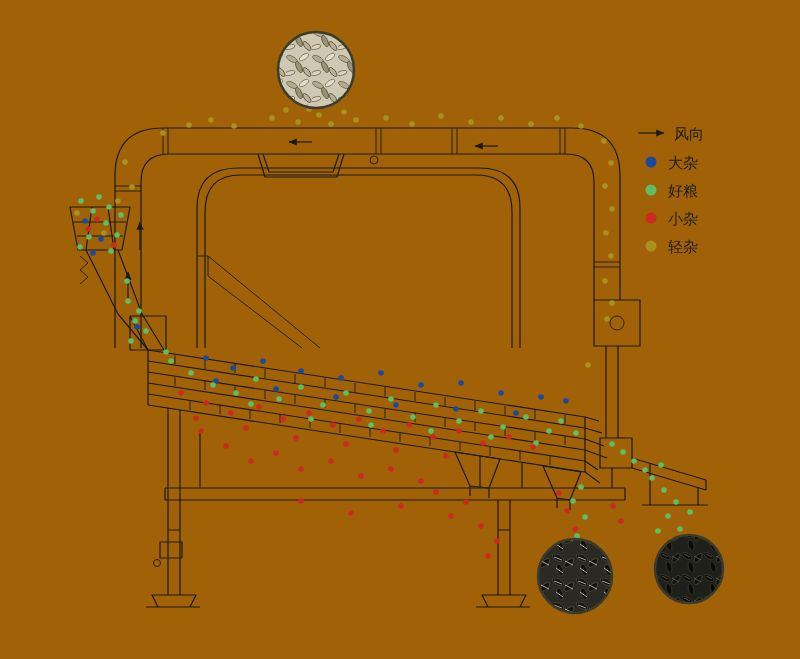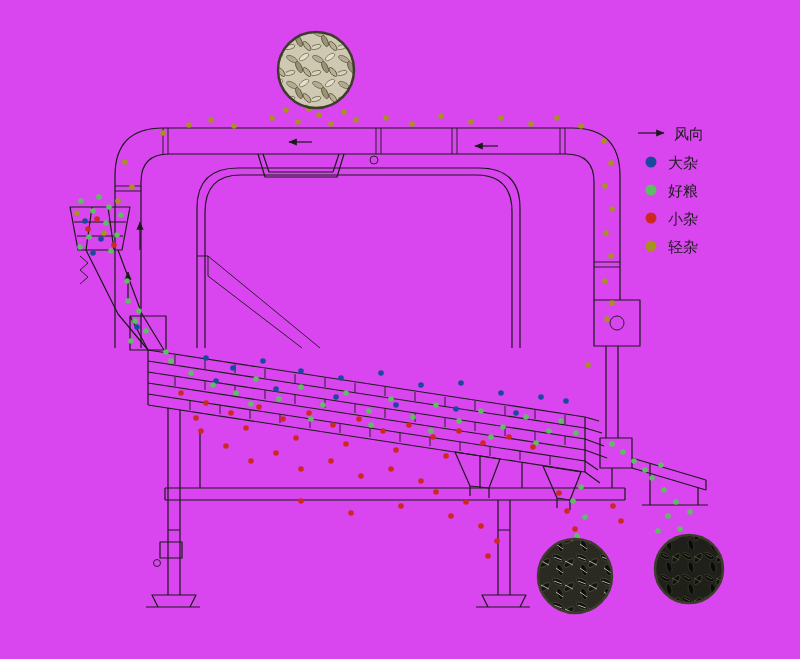--- a/index.html
+++ b/index.html
@@ -1,16 +1,16 @@
 <!DOCTYPE html>
 <html><head>
 <meta charset="utf-8">
 <style>
   html,body{margin:0;padding:0;background:#ffffff;}
-  .stage{position:relative;width:800px;height:659px;background:#d946ef;overflow:hidden;
+  .stage{position:relative;width:800px;height:659px;background:#a16207;overflow:hidden;
          font-family:"Liberation Sans",sans-serif;}
   svg{position:absolute;left:0;top:0;}
   text{font-family:"Liberation Sans","DejaVu Sans",sans-serif;fill:#1c1c1c;}
   .ln{stroke:#1a1a1a;stroke-width:1.2;fill:none;stroke-linejoin:round;stroke-linecap:butt;}
   .thin{stroke:#1a1a1a;stroke-width:0.9;fill:none;}
 </style>
 </head>
 <body>
 
 <div class="stage">

